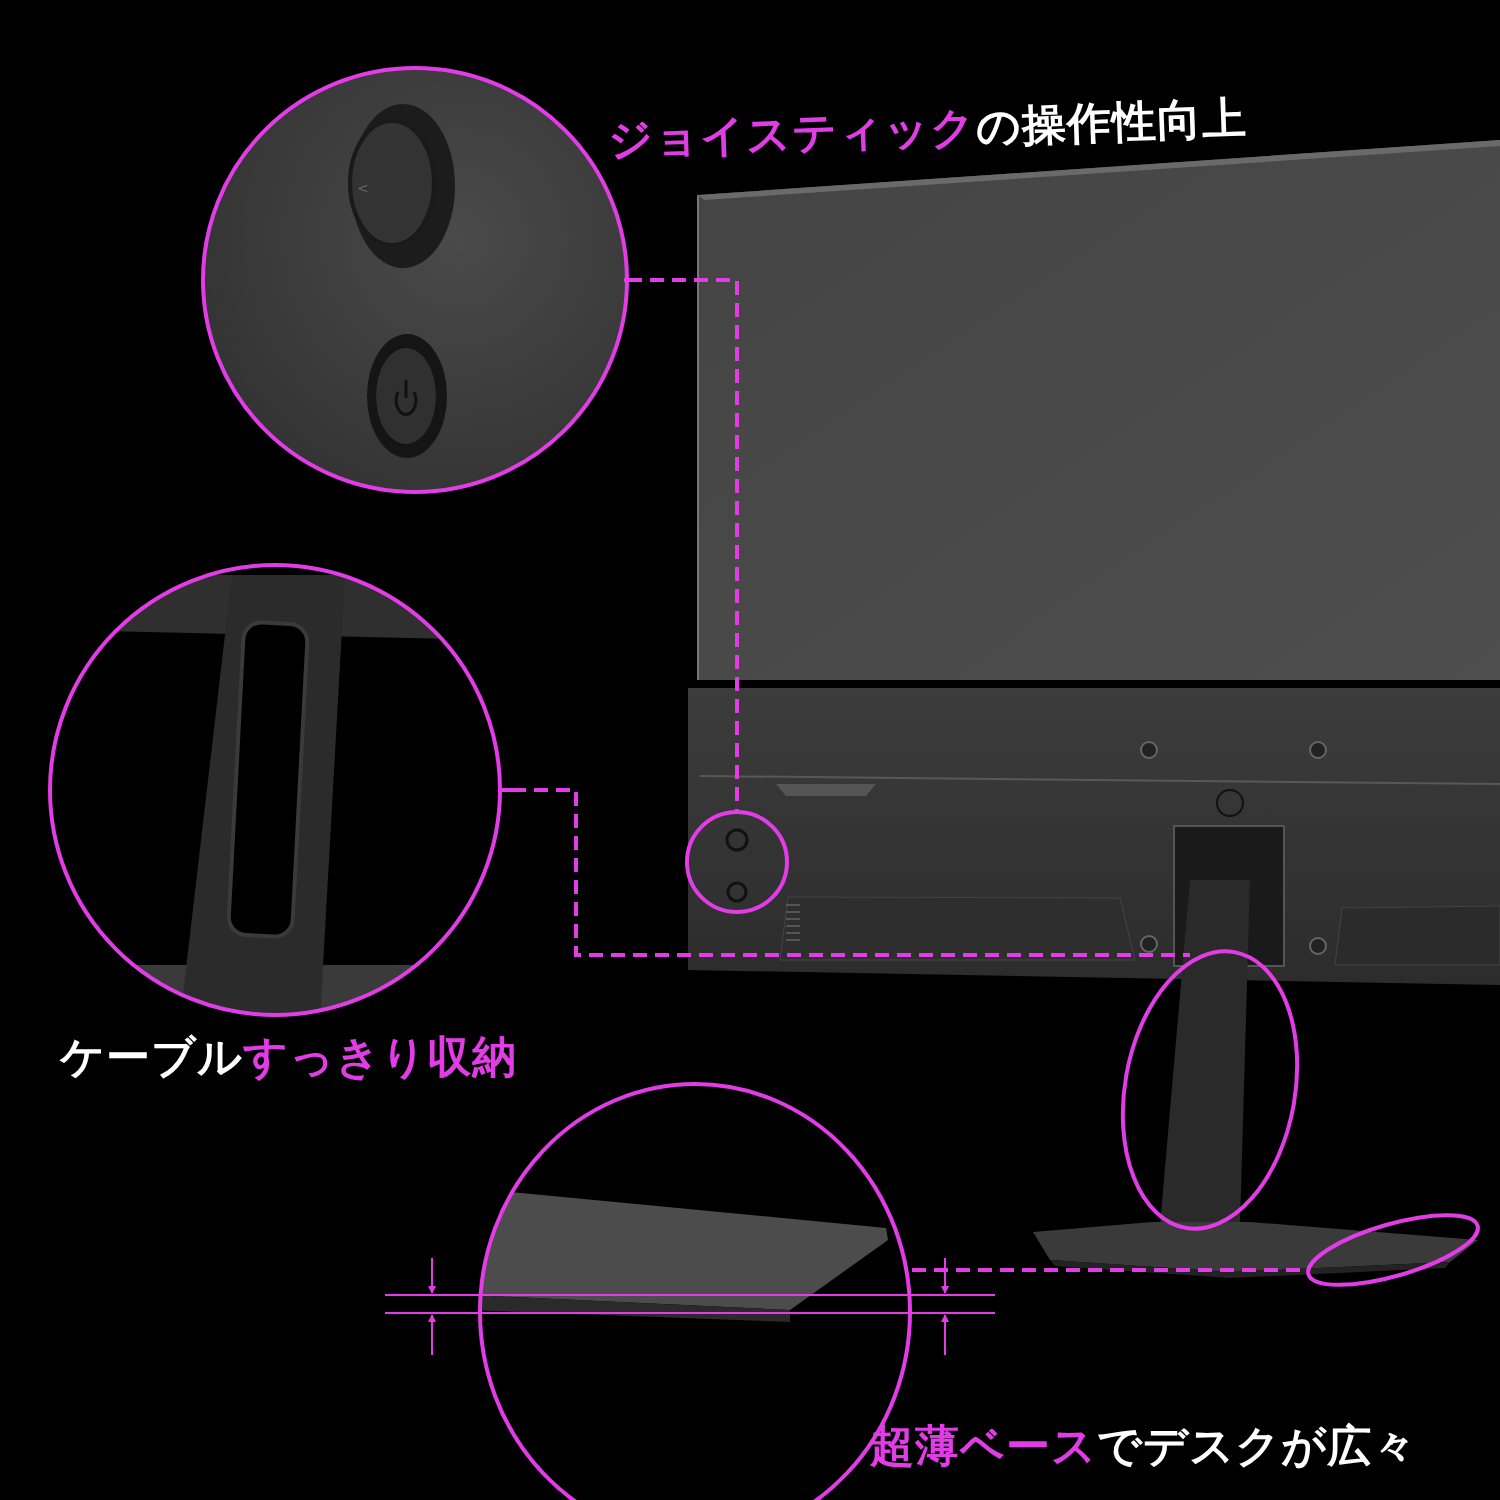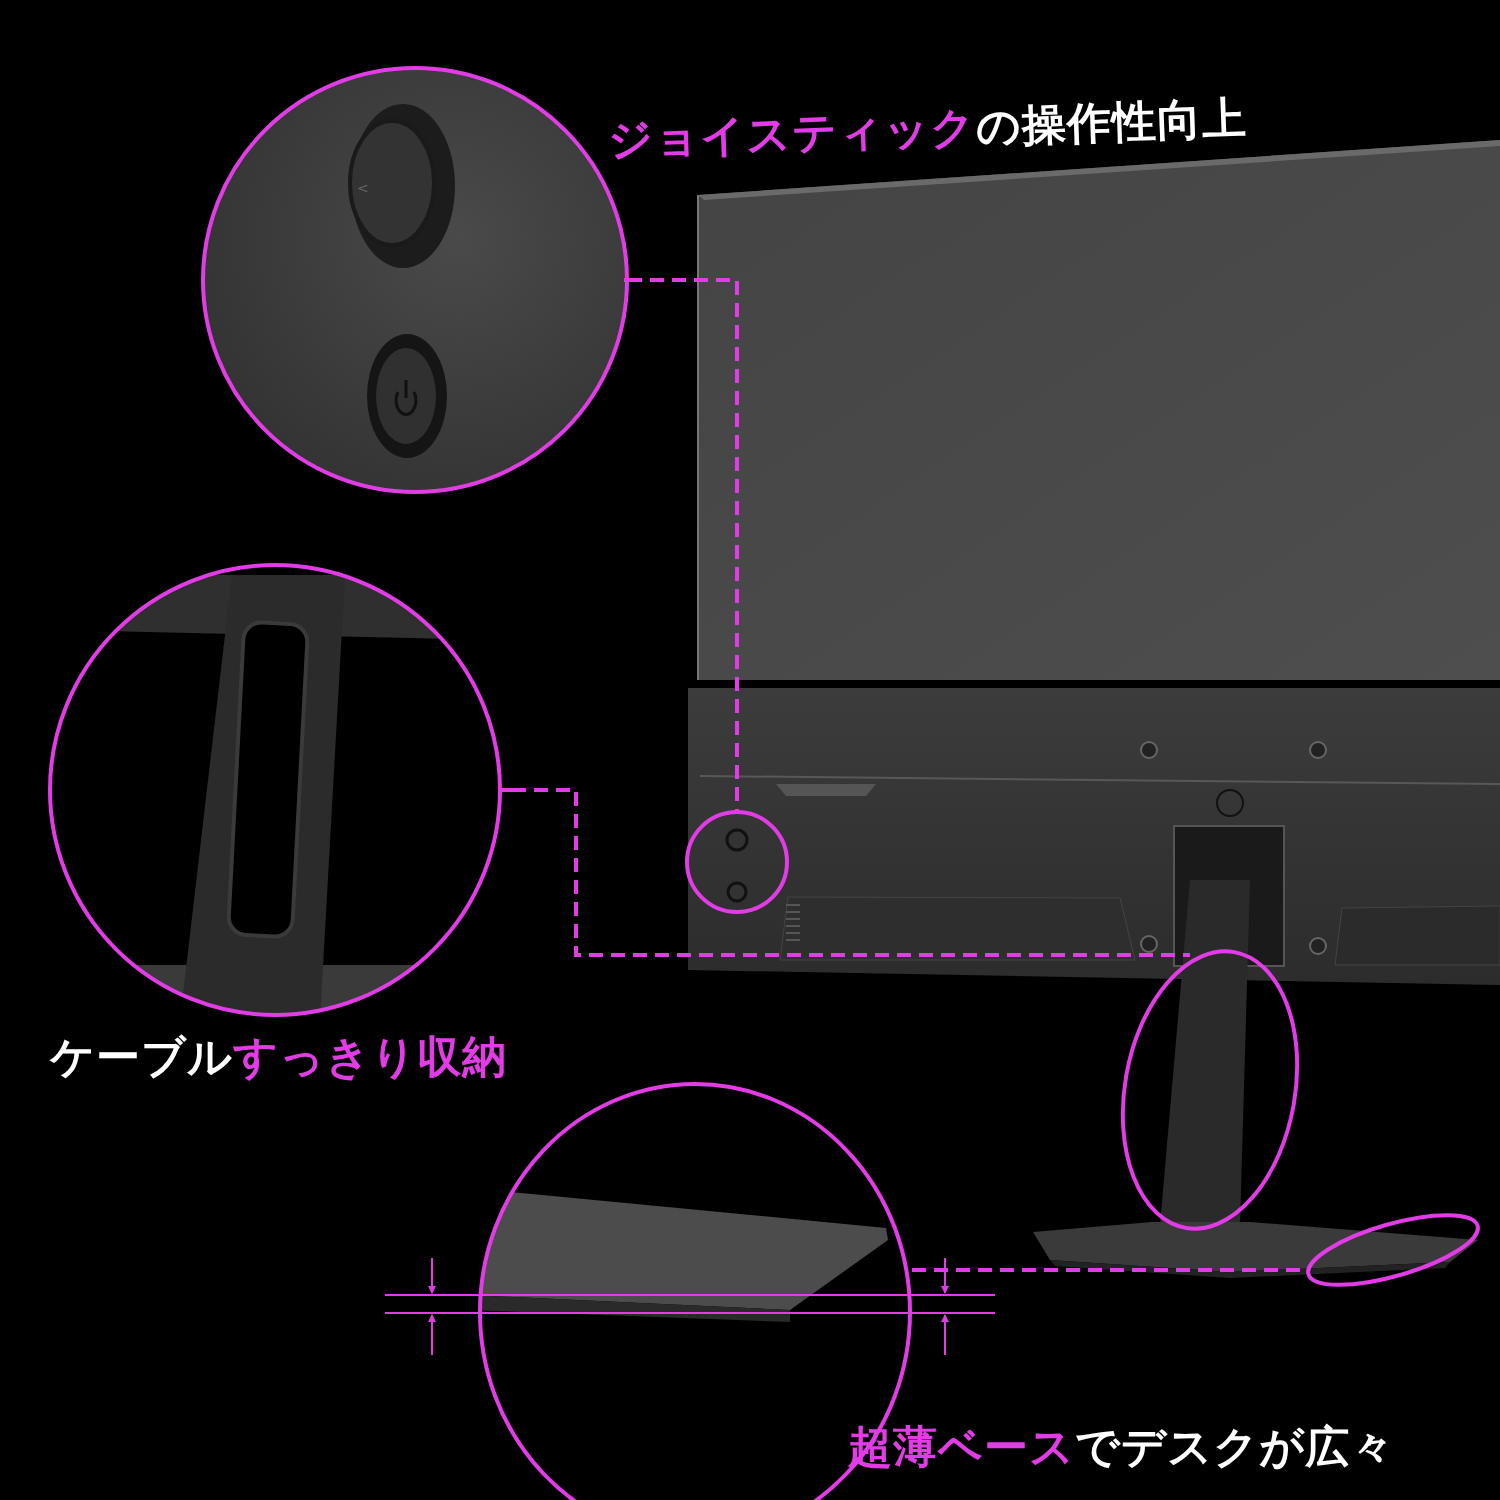--- a/index.html
+++ b/index.html
@@ -138,19 +138,19 @@
     <polyline points="628,280 737,280 737,812"></polyline>
     <polyline points="512,790 576,790 576,955 1190,955"></polyline>
     <polyline points="912,1270 1305,1270"></polyline>
   </g>
 </svg>
 
 <div class="caption" style="left:608px; top:118px; transform:rotate(-2deg); transform-origin:left center;">
   <span class="pink">ジョイスティック</span><span class="white">の操作性向上</span>
 </div>
 
-<div class="caption" style="left:50px; top:1035px;text-align:right;">
+<div class="caption" style="left:60px; top:1035px;text-align:right;">
   <span class="white">ケーブル</span><span class="pink">すっきり収納</span>
 </div>
 
-<div class="caption" style="left:848px; top:1425px;">
+<div class="caption" style="left:870px; top:1425px;font-family:Liberation Serif, serif;">
   <span class="pink">超薄ベース</span><span class="white">でデスクが広々</span>
 </div>
 
 </body></html>

